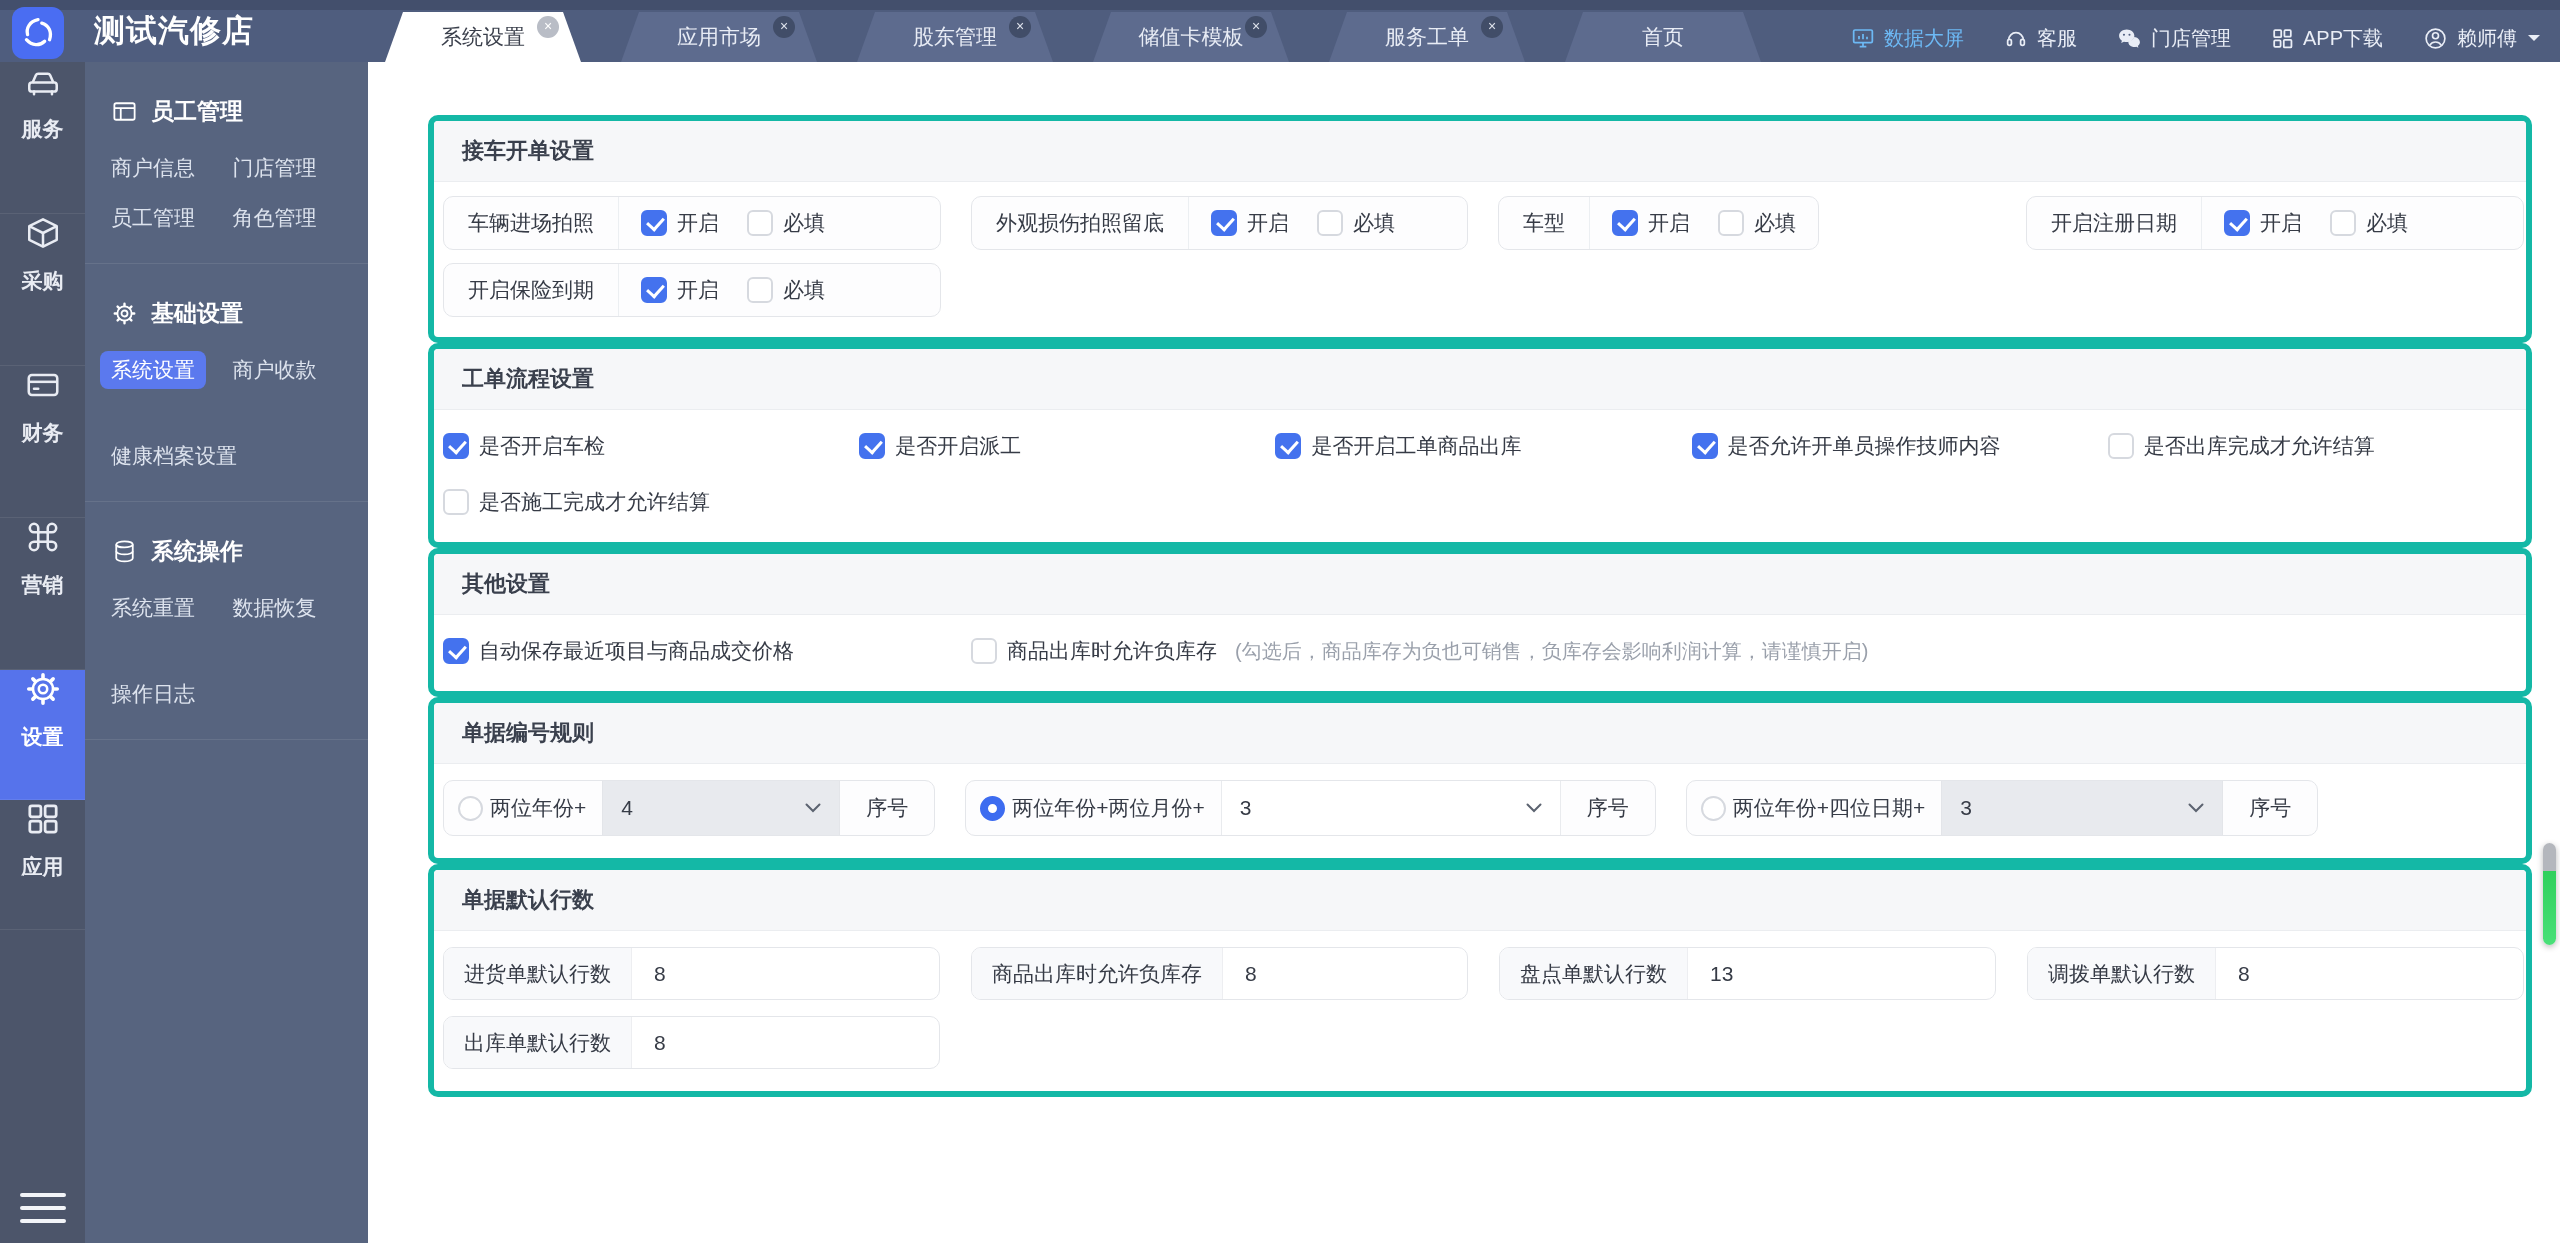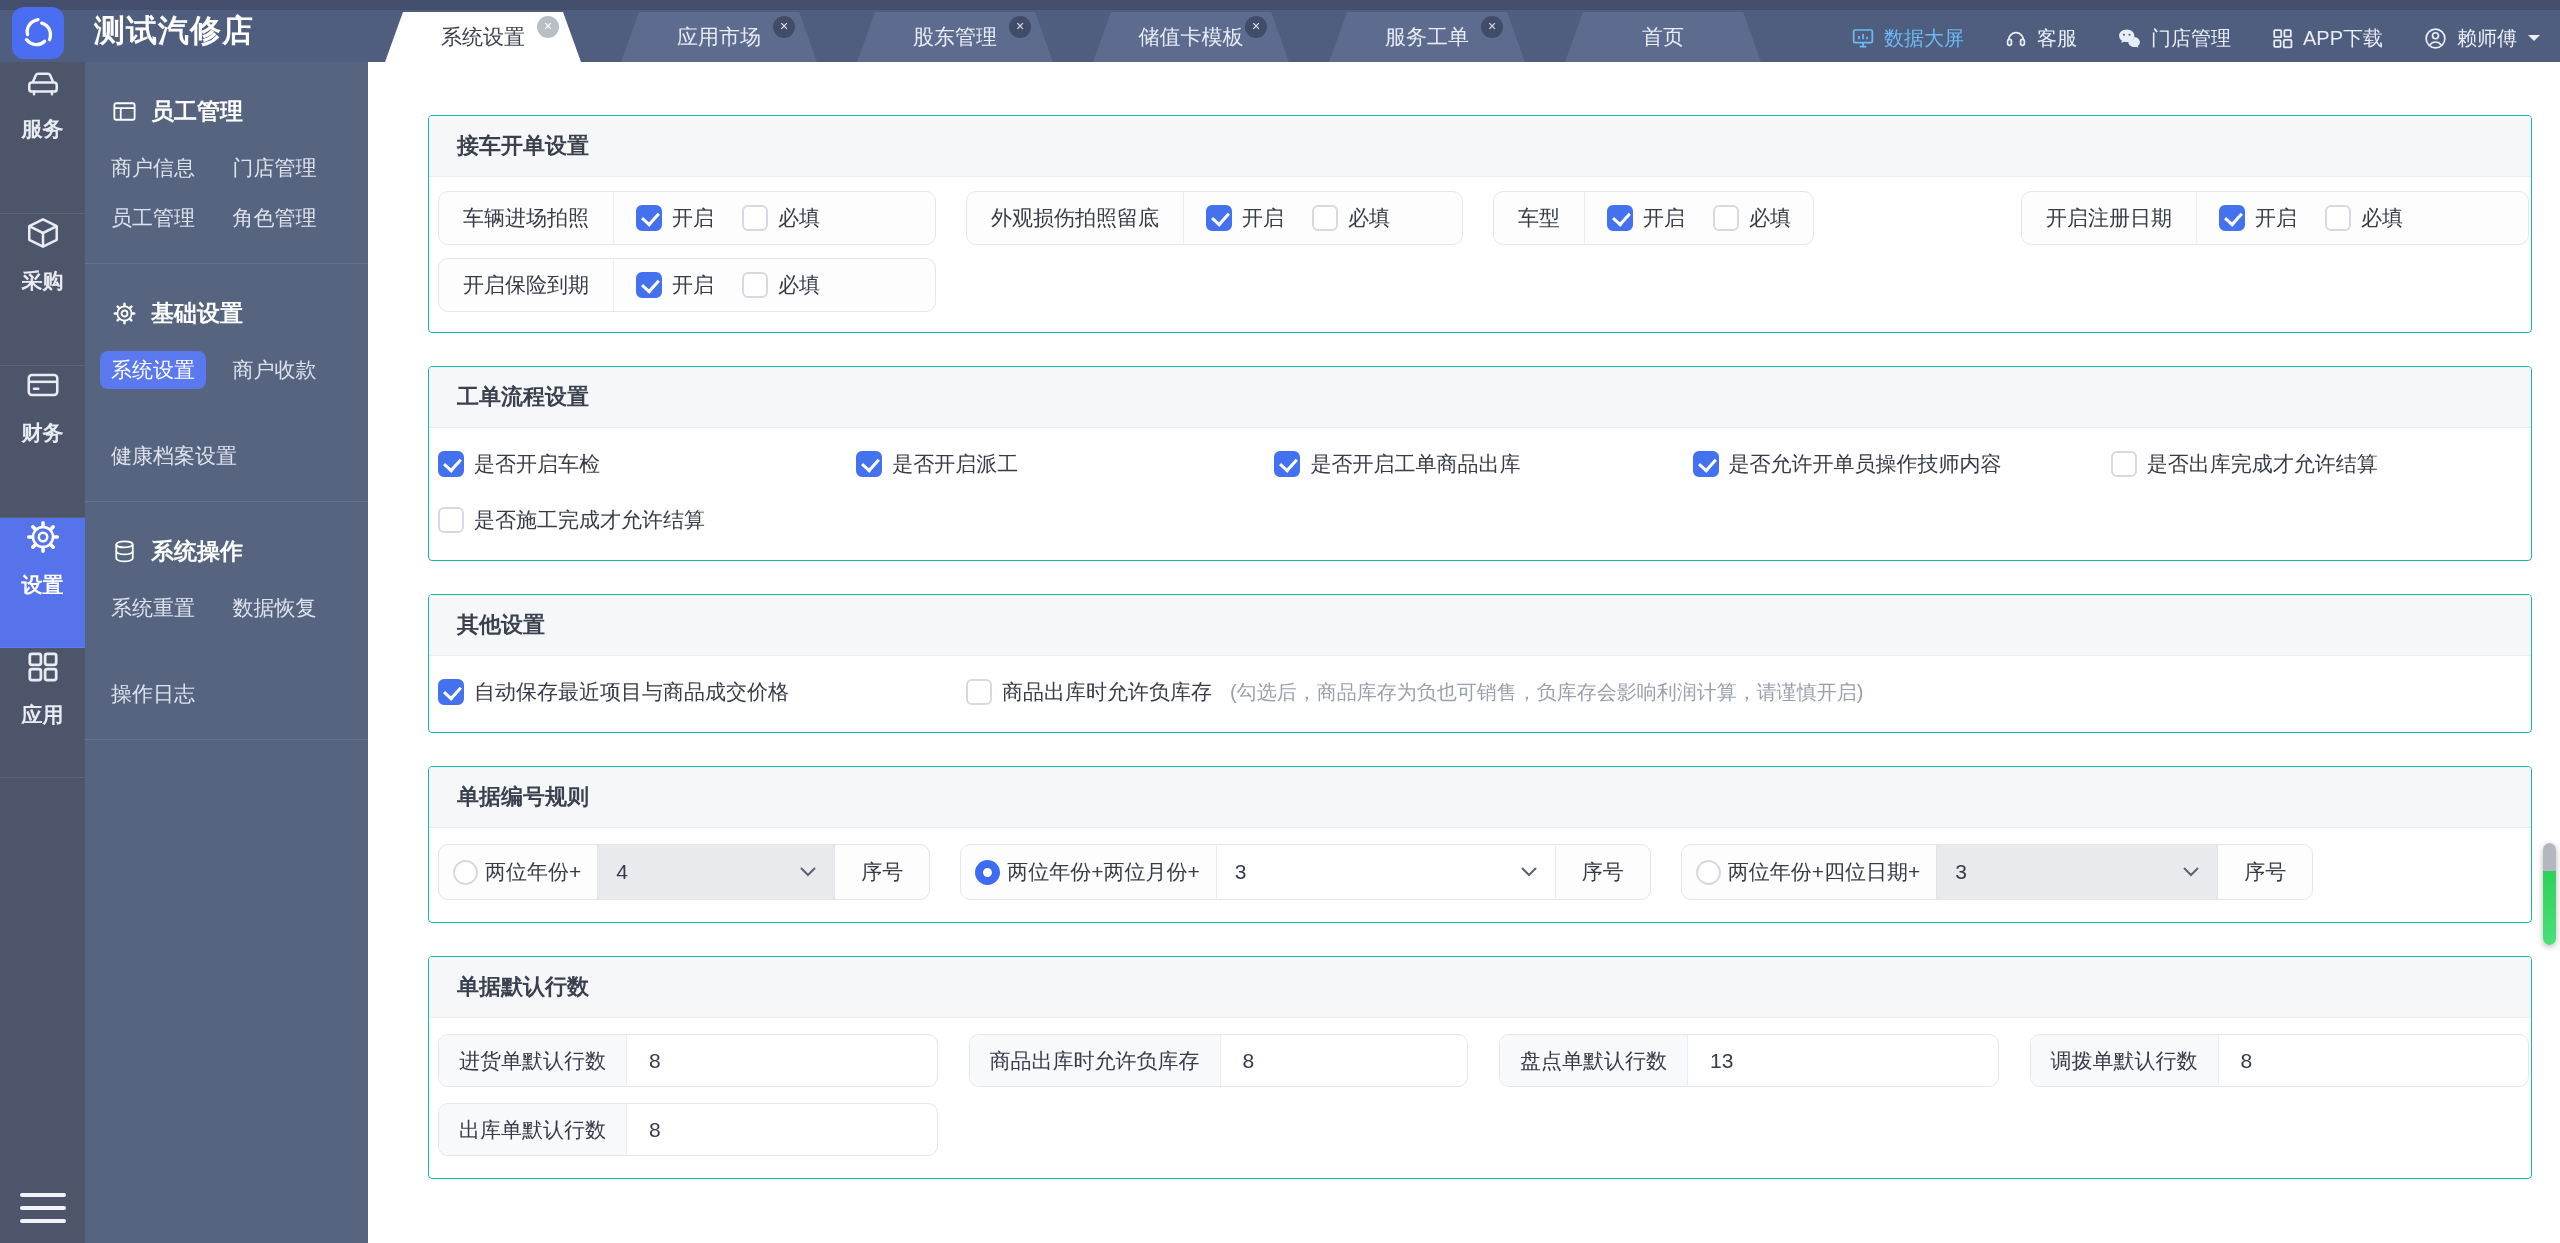--- a/index.html
+++ b/index.html
@@ -41,21 +41,21 @@
   .smsec { padding:34px 0 26px 0; border-bottom:1px solid rgba(255,255,255,.09); }
   .smsec-h { display:flex; align-items:center; gap:13px; padding-left:26px; color:#fff; font-size:23px; font-weight:bold; margin-bottom:16px; }
   .smsec-items { display:grid; grid-template-columns:1fr 1fr; row-gap:12px; padding:6px 14px 0 26px; }
   .smitem { height:38px; display:flex; align-items:center; font-size:21px; color:#dde3ee; cursor:pointer; white-space:nowrap; }
   .smitem.wide { grid-column:1 / -1;margin-top:36px; }
   .smitem .pill { padding:5px 11px; border-radius:8px; margin-left:-11px; }
   .smitem .pill.active { background:#5b79ee; color:#fff; }
 
   
   .main { position:absolute; left:368px; top:62px; right:0; bottom:0; background:#fff; padding:53px 28px 0 60px; overflow:hidden; }
-  .panel { border:1px solid #14b8a6; border-radius:4px; margin-bottom:33px; background:#fff; overflow:hidden; }
+  .panel { border:6px solid #14b8a6; border-radius:10px; background:#fff; overflow:hidden; }
   .panel-h { height:61px; background:#f6f7f9; border-bottom:1px solid #ebedf0; display:flex; align-items:center; padding:0 28px;
              font-size:22px; font-weight:bold; color:#3a404d; }
 
   .body-reception { padding:14px 2px 20px 9px; display:grid; grid-template-columns:498px 497px 498px auto; column-gap:30px; row-gap:13px; }
   .setting-card { display:flex; align-items:stretch; height:54px; border:1px solid #e4e6ea; border-radius:10px; background:#fdfdfe; overflow:hidden; }
   .setting-card.fw { width:100%; }
   .setting-card.fit { justify-self:start; }
   .setting-card .lbl { display:flex; align-items:center; padding:0 24px; font-size:21px; color:#363b46; white-space:nowrap; }
   .vsep { width:1px; background:#eceff2; }
   .setting-card .checks { display:flex; align-items:center; gap:28px; padding:0 22px; }
@@ -206,20 +206,27 @@
       </svg>
       <span>采购</span>
     </div>
     <div class="rail-item">
       <svg class="ic" width="38" height="38" viewBox="0 0 36 36" fill="none" stroke="currentColor" stroke-width="2.4">
         <rect x="4.5" y="8.5" width="27" height="19" rx="3"></rect>
           <path d="M4.5 15 H31.5"></path>
           <path d="M9.5 21.5 h4" stroke-linecap="round"></path>
       </svg>
       <span>财务</span>
+    </div>
+    <div class="rail-item">
+      <svg class="ic" width="38" height="38" viewBox="0 0 36 36" fill="none" stroke="currentColor" stroke-width="2.4">
+        <rect x="13.5" y="13.5" width="9" height="9"></rect>
+        <path d="M13.5 13.5 V9.5 A4 4 0 1 0 9.5 13.5 Z M22.5 13.5 H26.5 A4 4 0 1 0 22.5 9.5 Z M22.5 22.5 V26.5 A4 4 0 1 0 26.5 22.5 Z M13.5 22.5 H9.5 A4 4 0 1 0 13.5 26.5 Z"></path>
+      </svg>
+      <span>营销</span>
     </div>
     <div class="rail-item short active">
       <svg class="ic" width="38" height="38" viewBox="0 0 36 36" fill="none" stroke="currentColor" stroke-width="2.4">
         <circle cx="18" cy="18" r="9.5"></circle>
           <circle cx="18" cy="18" r="4"></circle>
         <g stroke-width="3.4" stroke-linecap="round">
           <path d="M28 18 H31.5 M25.1 25.1 L27.6 27.6 M18 28 V31.5 M10.9 25.1 L8.4 27.6 M8 18 H4.5 M10.9 10.9 L8.4 8.4 M18 8 V4.5 M25.1 10.9 L27.6 8.4"></path>
         </g>
       </svg>
       <span>设置</span>

